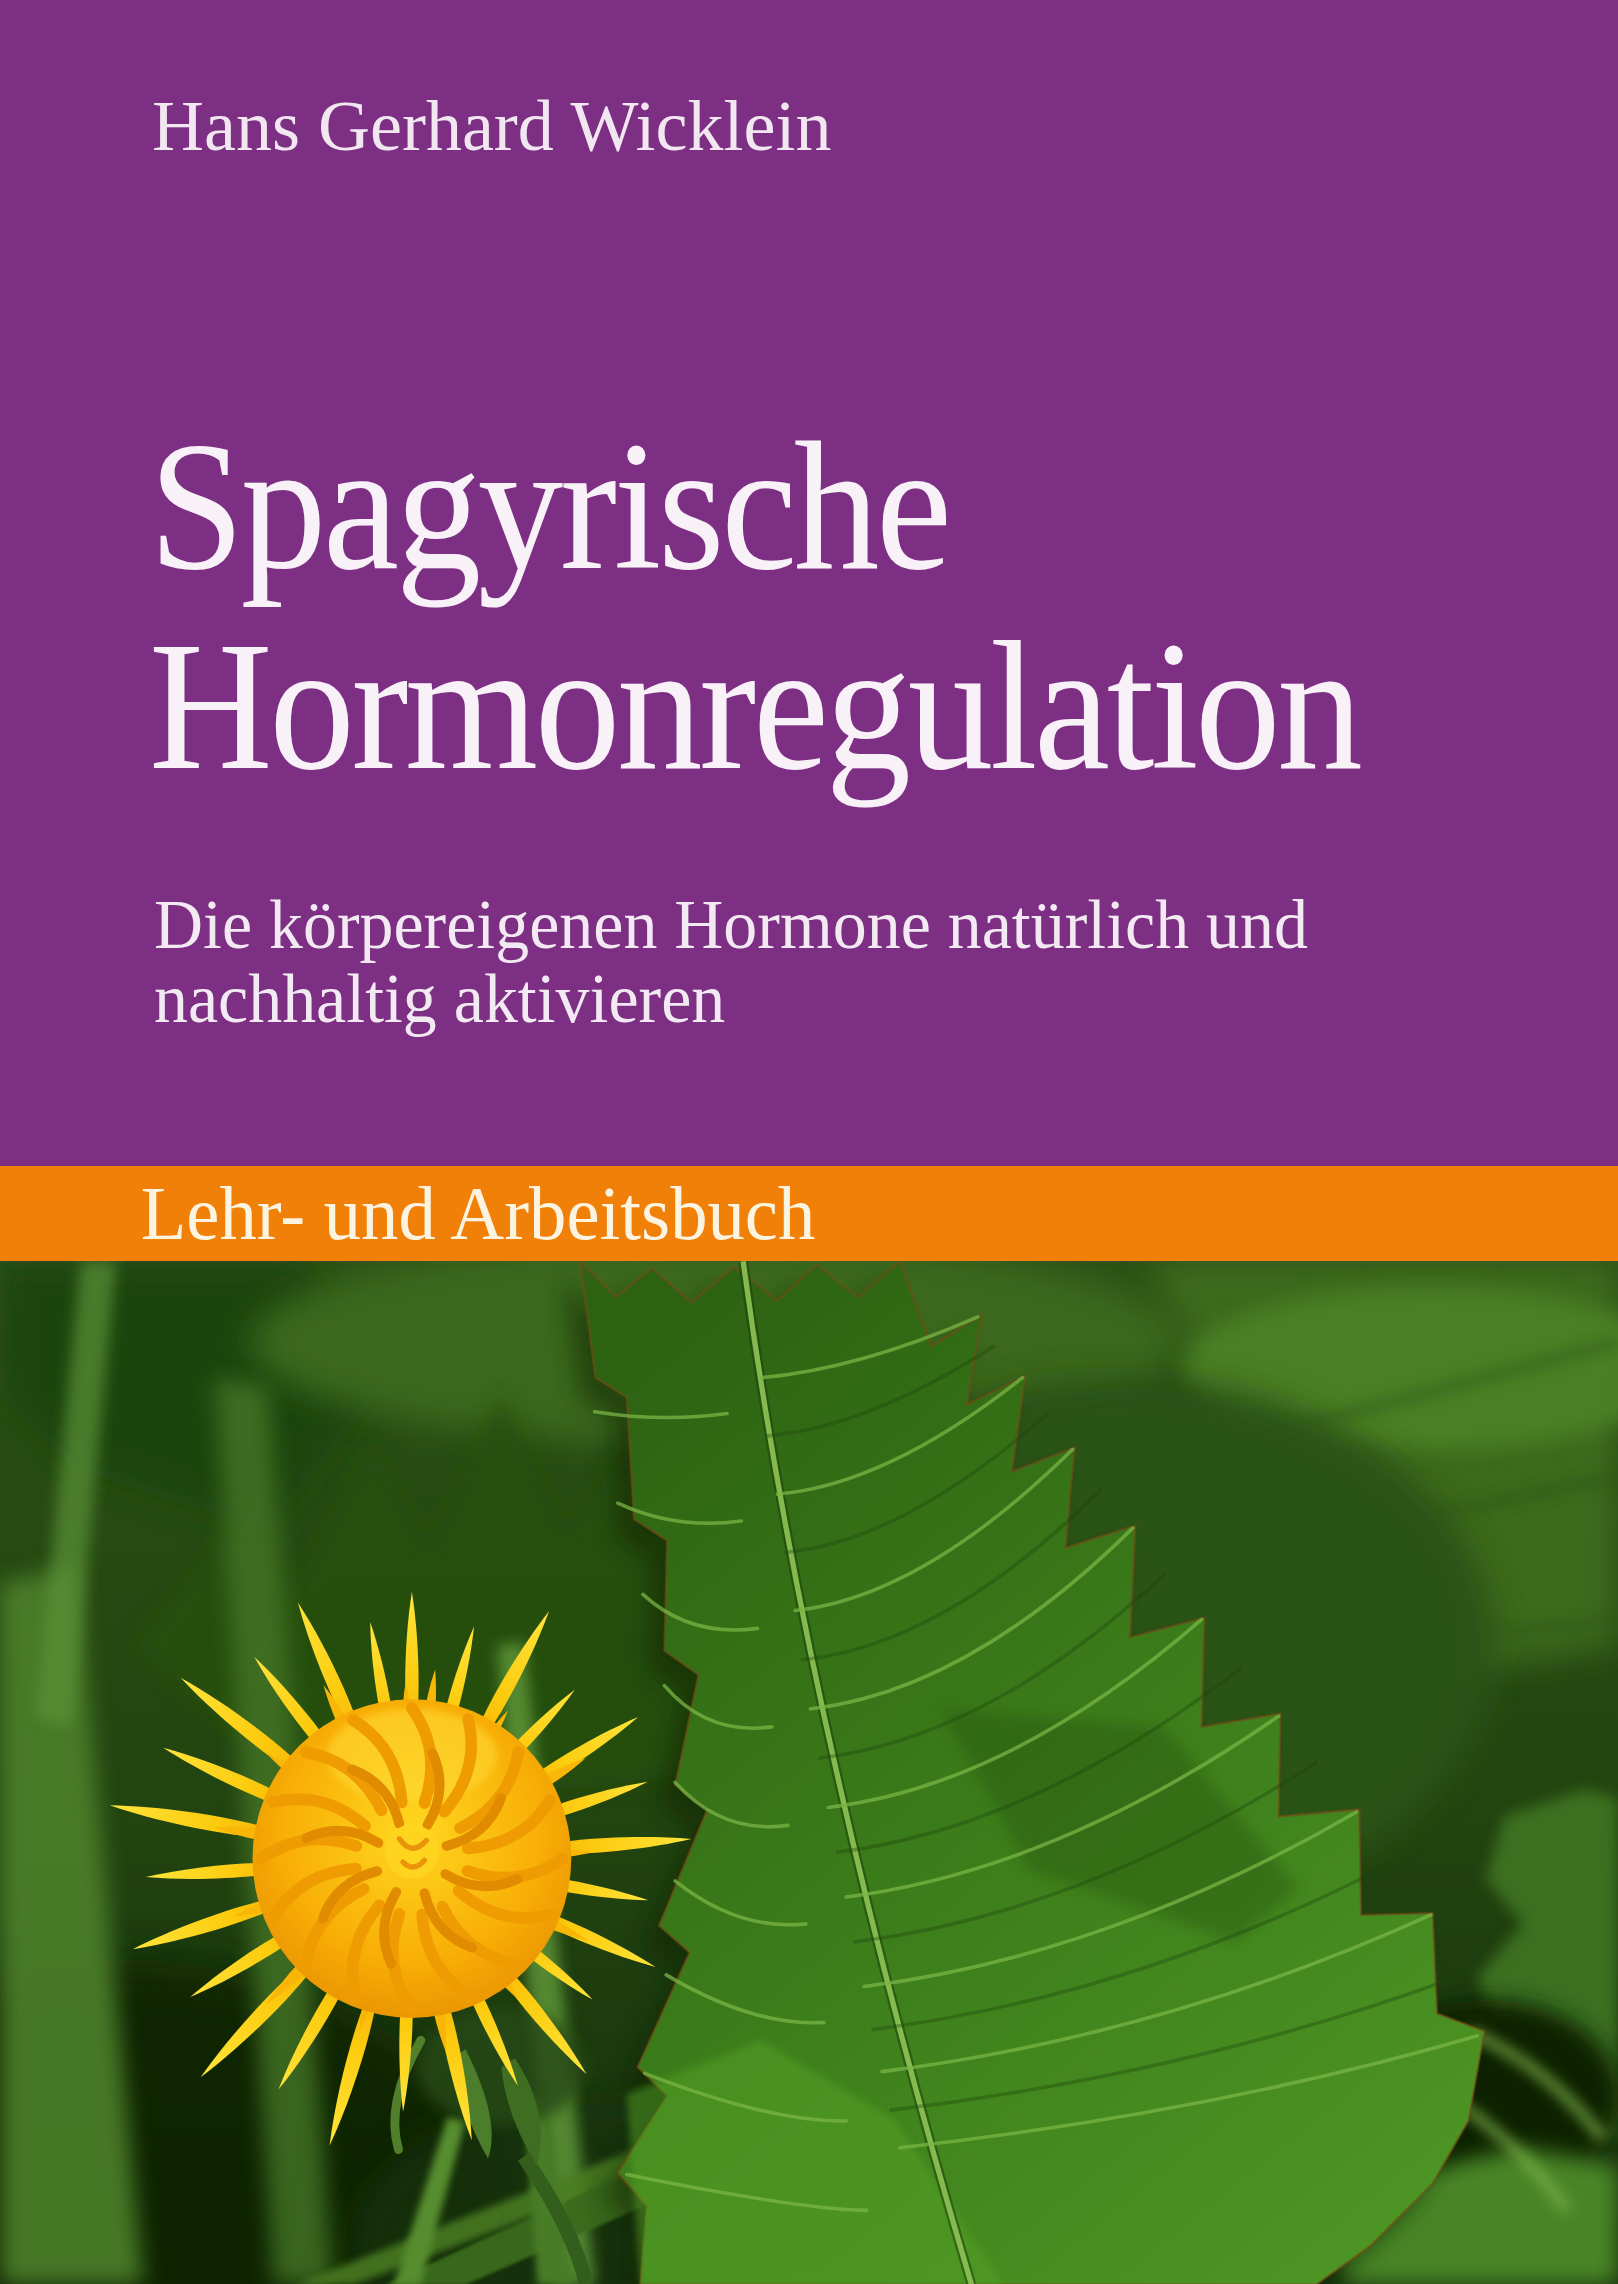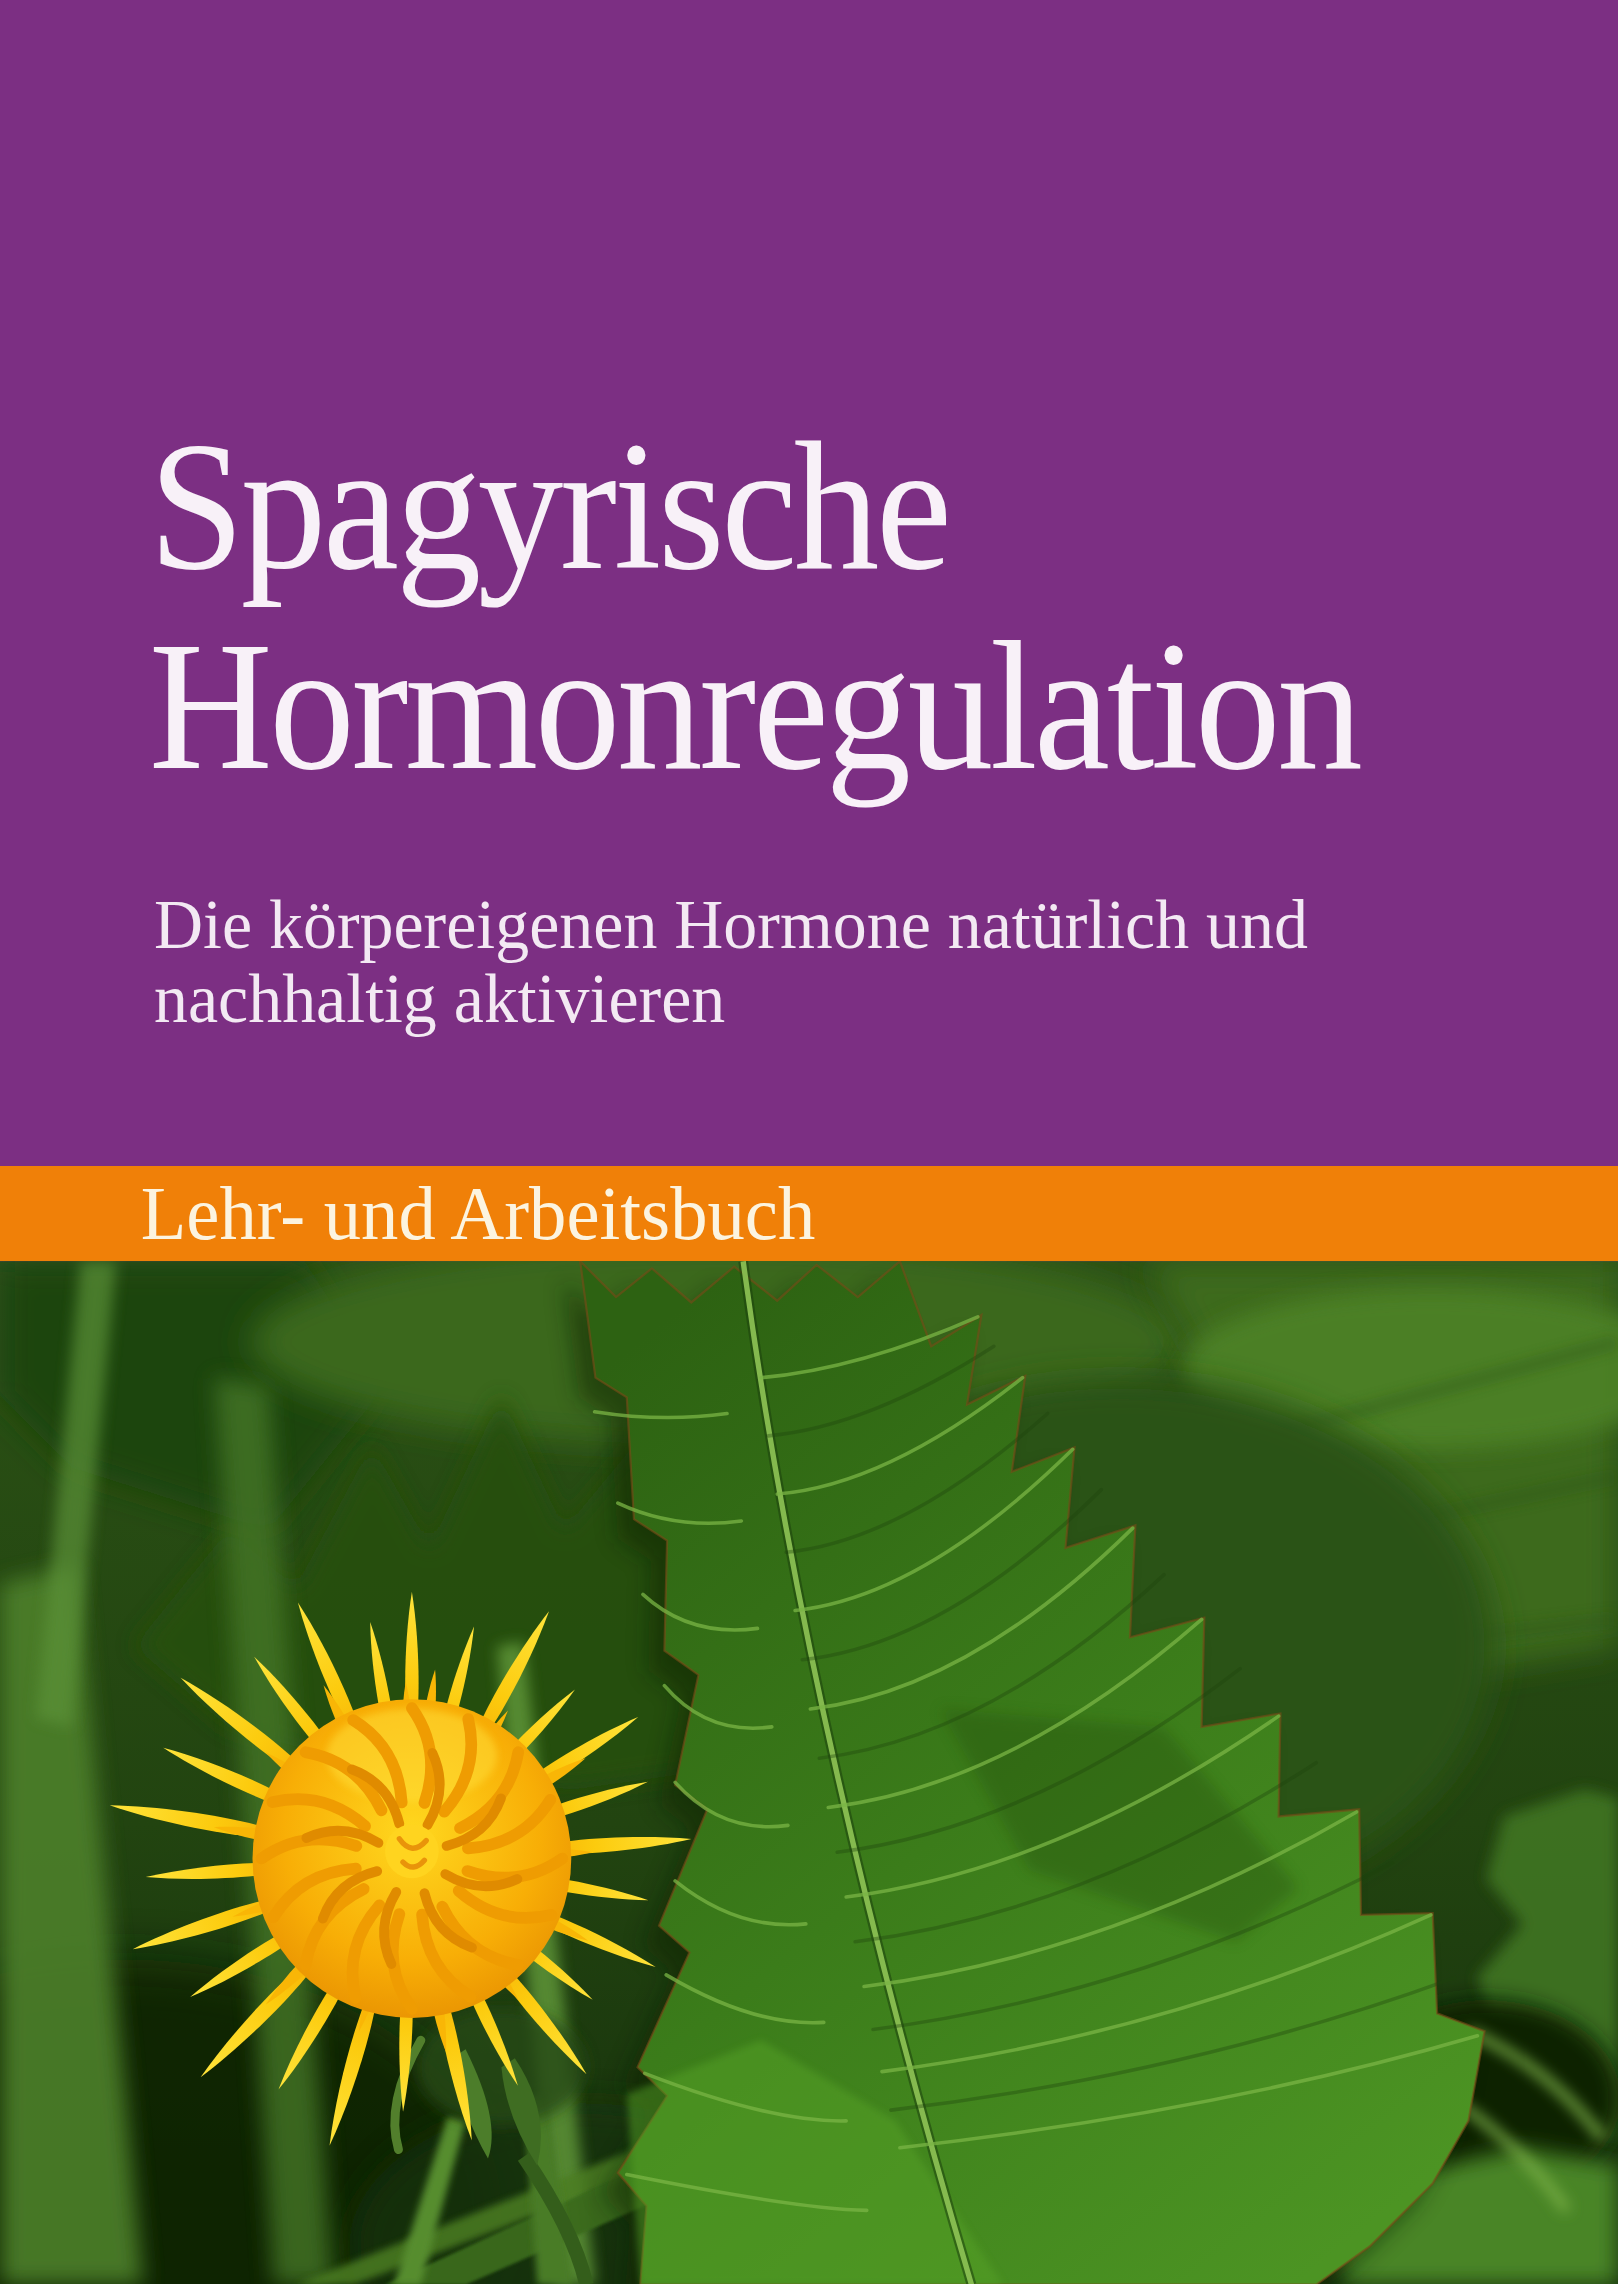--- a/index.html
+++ b/index.html
@@ -44,20 +44,21 @@
   .photo{
     position:absolute;left:0;top:1261px;width:1618px;height:1024px;
   }
   .photo svg{display:block;}
 </style>
 </head>
 <body>
 
 <div class="cover">
 
+  <div class="author">Hans Gerhard Wicklein</div>
 
   <div class="title-line title-line1">Spagyrische</div>
   <div class="title-line title-line2">Hormonregulation</div>
 
   <div class="subtitle-line subtitle-line1">Die körpereigenen Hormone natürlich und</div>
   <div class="subtitle-line subtitle-line2">nachhaltig aktivieren</div>
 
   <div class="banner">
     <span class="banner-label">Lehr- und Arbeitsbuch</span>
   </div>

